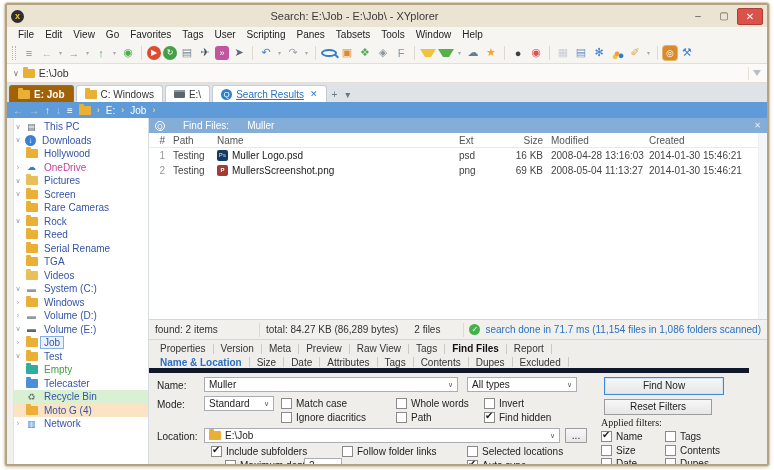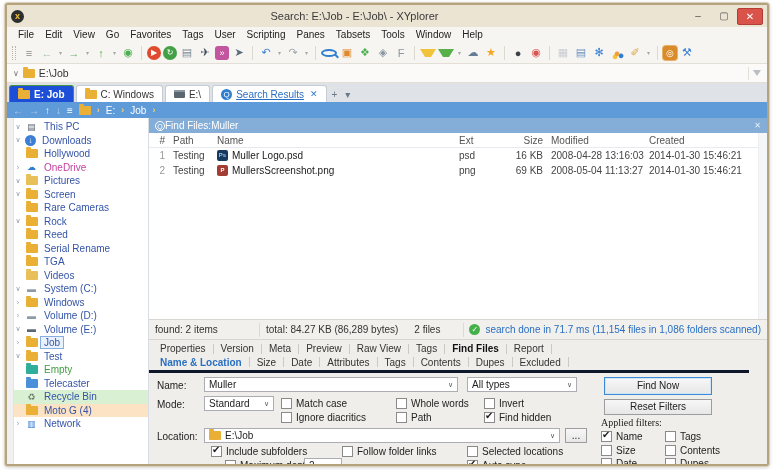--- a/index.html
+++ b/index.html
@@ -50,21 +50,21 @@
   .ico-folder { width:12px; height:9px; background:#eaaf35; border-radius:1px; position:relative; flex:0 0 auto; }
   .ico-folder::before { content:""; position:absolute; top:-2px; left:0; width:5px; height:2px;
                         background:inherit; border-radius:1px 1px 0 0; }
   .addr-spacer { flex:1; }
   .addr-sep { width:1px; height:13px; background:#e3ded6; }
 
   
   .tabbar { height:19px; background:#dfe3e8; display:flex; align-items:flex-end; padding:0 2px; gap:2px; flex:0 0 auto; }
   .tab { height:17px; display:flex; align-items:center; gap:4px; padding:0 8px; font-size:10px;
          background:#ffffff; border:1px solid #c6ccd3; border-bottom:none; border-radius:3px 3px 0 0; color:#333; }
-  .tab.green { background:#1d4ed8; border-color:#459345; color:#fff; font-weight:bold; }
+  .tab.green { background:#a16207; border-color:#459345; color:#fff; font-weight:bold; }
   .tab.active { background:#fff; color:#2a6fc2; }
   .tab.active .tab-label { text-decoration:underline; }
   .tab-q { width:11px; height:11px; border-radius:50%; background:#2f7fd0; color:#fff; font-size:8px;
            line-height:11px; text-align:center; }
   .tab-close { color:#2f7fd0; font-size:9px; margin-left:2px; }
   .ico-drive { width:11px; height:8px; background:#5b6670; border-radius:1px; box-shadow:inset 0 2px 0 #8d98a2; }
   .tab-plus, .tab-dd { color:#6a7785; font-size:10px; padding:0 3px 2px; }
 
   
   .breadcrumb { height:16px; background:#5f9bd8; display:flex; align-items:center; padding:0 6px; gap:6px;
@@ -84,21 +84,21 @@
   .texp { width:8px; color:#8a98a8; font-size:7px; text-align:center; flex:0 0 auto; }
   .tico { width:13px; min-width:13px; text-align:center; font-size:9px; display:flex;
           align-items:center; justify-content:center; }
   .tico .ico-folder { margin:0 auto; }
   .tico.glyph-round { border-radius:50%; width:11px; min-width:11px; height:11px; font-size:8px; color:#fff; }
   .tlabel { padding:0 3px; }
   .tlabel.sel { outline:1px solid #85ade0; background:#e9f2fc; }
 
   .right-stack { flex:1; display:flex; flex-direction:column; min-width:0; }
   .list-area { flex:1; background:#fff; display:flex; flex-direction:column; min-height:0; position:relative; }
-  .list-title { height:15px; background:#84add8; color:#fff; display:flex; align-items:center; gap:0;
+  .list-title { height:15px; background:#84add8; color:#fff; display:flex; align-items:center; gap:18px;
                 padding:0 6px; font-size:10px; flex:0 0 auto; }
   .lt-q { width:10px; height:10px; border-radius:50%; border:1px solid #fff; font-size:7px; line-height:9px;
           text-align:center; color:#fff; }
   .lt-close { margin-left:auto; font-size:8px; color:#e8f1fb; }
   .lgrid { display:grid; grid-template-columns:20px 44px 242px 38px 54px 98px 110px; align-items:center; }
   .list-header { height:15px; border-bottom:1px solid #e7ebf0; color:#555; font-size:10px; flex:0 0 auto; }
   .list-header > div, .lrow > div { padding:0 4px; overflow:hidden; white-space:nowrap; }
   .col-r { text-align:right; }
   .lrow { height:15px; font-size:10px; color:#444; }
   .c-num { color:#999; text-align:right; }
@@ -119,21 +119,21 @@
               line-height:11px; text-align:center; }
   .sb-done { color:#2a6fc2; }
 
   
   .bottom-panel { height:125px; background:#f0eeea; border-top:1px solid #d9d6d1; flex:0 0 auto;
                   display:flex; flex-direction:column; font-size:10px; }
   .panel-tabs { height:17px; display:flex; align-items:center; padding:0 4px; flex:0 0 auto; }
   .ptab { padding:0 7px; color:#333; }
   .ptab.active { font-weight:bold; color:#111; }
   .psep { width:1px; height:10px; background:#ccc8c2; }
-  .sub-tabs { height:16px; display:flex; align-items:flex-start; padding:0 4px; border-bottom:3px solid #0f172a;
+  .sub-tabs { height:16px; display:flex; align-items:flex-start; padding:0 4px; border-bottom:5px solid #0f172a;
               flex:0 0 auto; width:600px; }
   .stab { padding:0 7px; color:#333; }
   .stab.active { color:#2a6fc2; font-weight:bold; }
   .find-form { position:relative; flex:1; }
   .flabel { position:absolute; color:#222; }
   .combo { position:absolute; height:15px; border:1px solid #abadb3; background:#fff; display:flex;
            align-items:center; padding:0 4px; gap:4px; font-size:10px; color:#222; }
   .combo .arrow { margin-left:auto; font-size:7px; color:#555; }
   .cbrow { position:absolute; display:flex; align-items:center; gap:4px; color:#222; }
   .cb { width:11px; height:11px; border:1px solid #8a8a8a; background:#fff; position:relative; flex:0 0 auto; }
@@ -675,21 +675,21 @@
           </span>
           <span class="combo" style="left:155px;top:85px;width:38px">
             <span>2</span>
             <span class="arrow">∨</span>
           </span>
           <span class="cbrow" style="left:318px;top:87px">
             <span class="cb checked"></span>
             <span>Auto sync</span>
           </span>
 
-          <span class="btn primary" style="left:455px;top:4px;width:108px;height:18px;line-height:16px">Find Now</span>
+          <span class="btn primary" style="left:455px;top:4px;width:120px;height:18px;line-height:16px">Find Now</span>
           <span class="btn" style="left:455px;top:26px;width:108px;height:16px;line-height:14px">Reset Filters</span>
           <span class="applied">Applied filters:</span>
           <span class="af-grid">
 
               <span class="af-item">
                 <span class="cb checked"></span>
                 <span>Name</span>
               </span>
 
               <span class="af-item">

